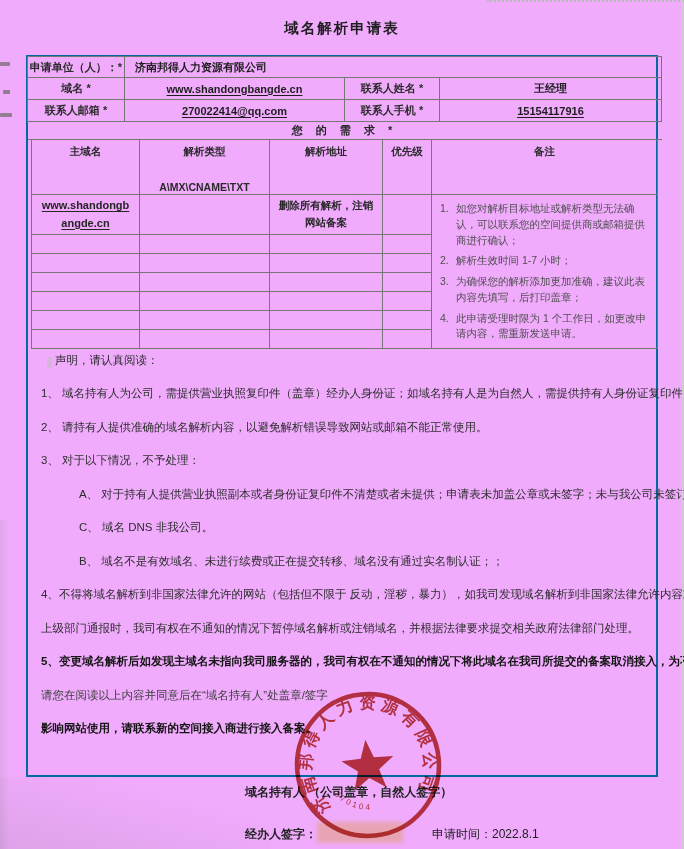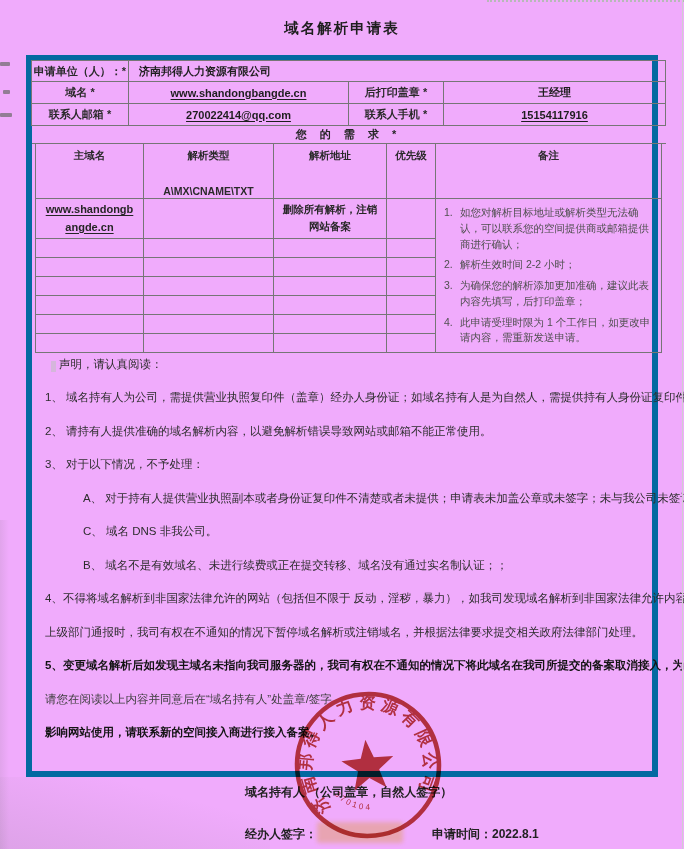--- a/index.html
+++ b/index.html
@@ -3,21 +3,21 @@
 <meta charset="utf-8">
 <style>
   html,body{margin:0;padding:0;background:#ffffff;}
   .page{position:relative;width:684px;height:849px;background:#f0abfc;overflow:hidden;
         font-family:"Liberation Sans","DejaVu Sans",sans-serif;color:#262626;}
 
   .form-title{position:absolute;top:19px;left:0;width:100%;text-align:center;
               font-size:14.5px;font-weight:bold;letter-spacing:2px;color:#1f1f1f;}
 
   .outer-box{position:absolute;left:26px;top:55px;width:632px;height:722px;
-             border:6px solid #0369a1;box-sizing:border-box;}
+             border:2px solid #0369a1;box-sizing:border-box;}
 
   table{border-collapse:collapse;table-layout:fixed;}
   td,th{border:1px solid #767676;overflow:hidden;}
 
   
   .top-table{position:absolute;left:-1px;top:-1px;width:634px;}
   .top-table td{font-size:11px;}
   .lbl{font-weight:bold;text-align:center;color:#2a2a2a;}
   .val{font-weight:bold;text-align:center;font-size:11.5px;color:#1e1e1e;}
   .val.left{text-align:left;padding-left:10px;}
@@ -45,21 +45,21 @@
   .ind2{padding-left:58px;}
   .b{font-weight:bold;color:#141414;}
   .consent{color:#3e3e3e;}
   .intro-smudge{display:inline-block;width:5px;height:11px;background:#c0c0c0;opacity:.55;margin:0 3px 0 6px;}
 
   
   .holder-line{position:absolute;left:245px;top:784px;font-size:12px;font-weight:bold;color:#222;}
   .operator-line{position:absolute;left:245px;top:826px;font-size:12px;font-weight:bold;color:#222;}
   .redacted{position:absolute;left:317px;top:822px;width:86px;height:21px;background:#e7a3a6;
             filter:blur(2px);border-radius:2px;opacity:.85;}
-  .apply-date{position:absolute;left:432px;top:826px;font-size:12px;font-weight:bold;color:#222;}
+  .apply-date{position:absolute;left:432px;top:826px;font-size:12px;font-weight:normal;color:#222;}
 
   
   .seal{position:absolute;left:291px;top:688px;width:154px;height:154px;
         mix-blend-mode:multiply;opacity:.9;transform:rotate(-6deg);}
 
   
   .art-topline{position:absolute;top:0;left:487px;width:197px;height:0;border-top:2px dotted #b8b8b8;}
   .art-rightline{position:absolute;top:0;right:1px;width:1px;height:849px;background:#cfcfcf;}
   .art-bottomshade{position:absolute;left:0;bottom:0;width:270px;height:72px;
                    background:linear-gradient(to top right,rgba(110,110,110,.14),rgba(110,110,110,0) 70%);}
@@ -87,21 +87,21 @@
           <col style="width:222px">
         </colgroup>
       <tbody>
           <tr style="height:21px">
         <td class="lbl">申请单位（人）：*</td>
         <td class="val left" colspan="3">济南邦得人力资源有限公司</td>
       </tr>
       <tr style="height:22px">
         <td class="lbl">域名 *</td>
         <td class="val u">www.shandongbangde.cn</td>
-        <td class="lbl">后打印盖章 *</td>
+        <td class="lbl">联系人姓名 *</td>
         <td class="val">王经理</td>
       </tr>
       <tr style="height:22px">
         <td class="lbl">联系人邮箱 *</td>
         <td class="val u">270022414@qq.com</td>
         <td class="lbl">联系人手机 *</td>
         <td class="val u">15154117916</td>
       </tr>
       <tr style="height:17px">
         <td class="needs-cell" colspan="4">您 的 需 求 *</td>
@@ -129,21 +129,21 @@
         <th>备注</th>
       </tr>
       <tr style="height:33px">
         <td class="cell-domain"><span>www.shandongbangde.cn</span></td>
         <td></td>
         <td class="cell-addr">删除所有解析，注销网站备案</td>
         <td></td>
         <td class="cell-remarks" rowspan="7">
           <ol class="remarks">
             <li>如您对解析目标地址或解析类型无法确认，可以联系您的空间提供商或邮箱提供商进行确认；</li>
-            <li>解析生效时间 2-2 小时；</li>
+            <li>解析生效时间 1-7 小时；</li>
             <li>为确保您的解析添加更加准确，建议此表内容先填写，后打印盖章；</li>
             <li>此申请受理时限为 1 个工作日，如更改申请内容，需重新发送申请。</li>
           </ol>
         </td>
       </tr>
       <tr style="height:19px">
             <td></td>
             <td></td>
             <td></td>
             <td></td>

